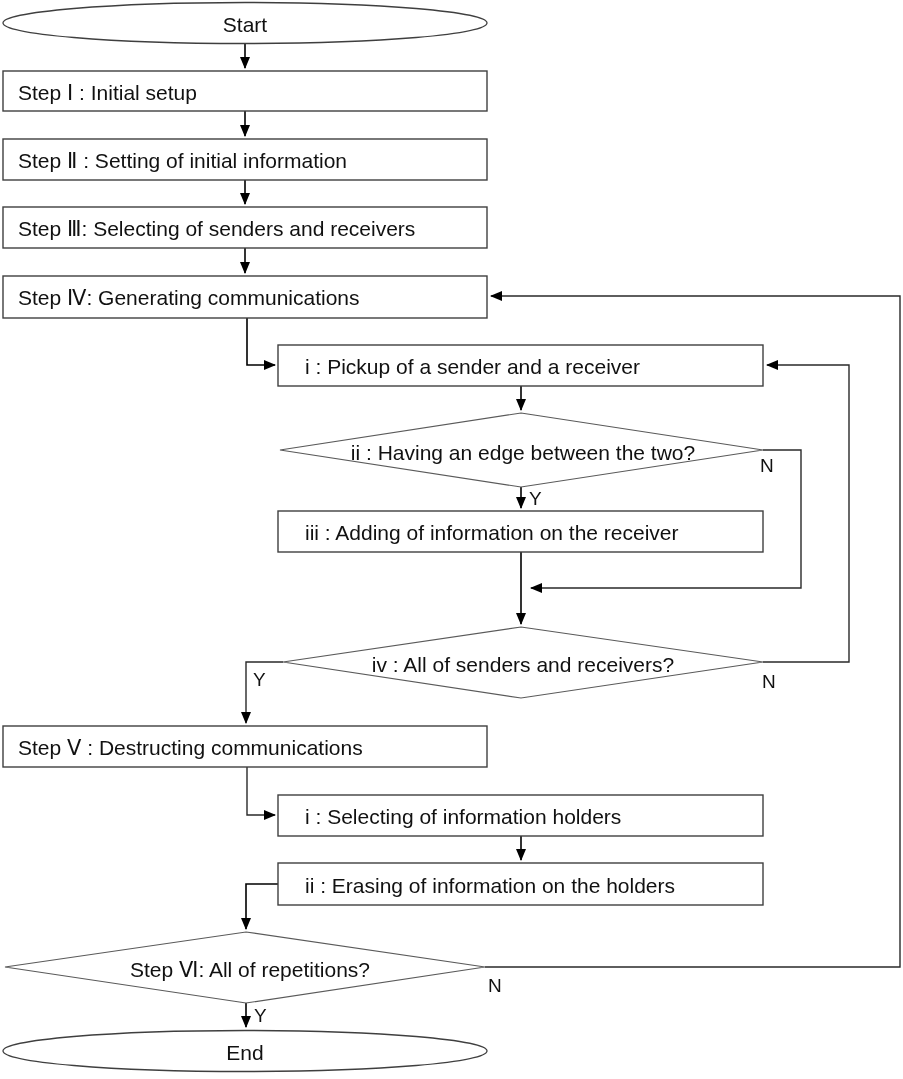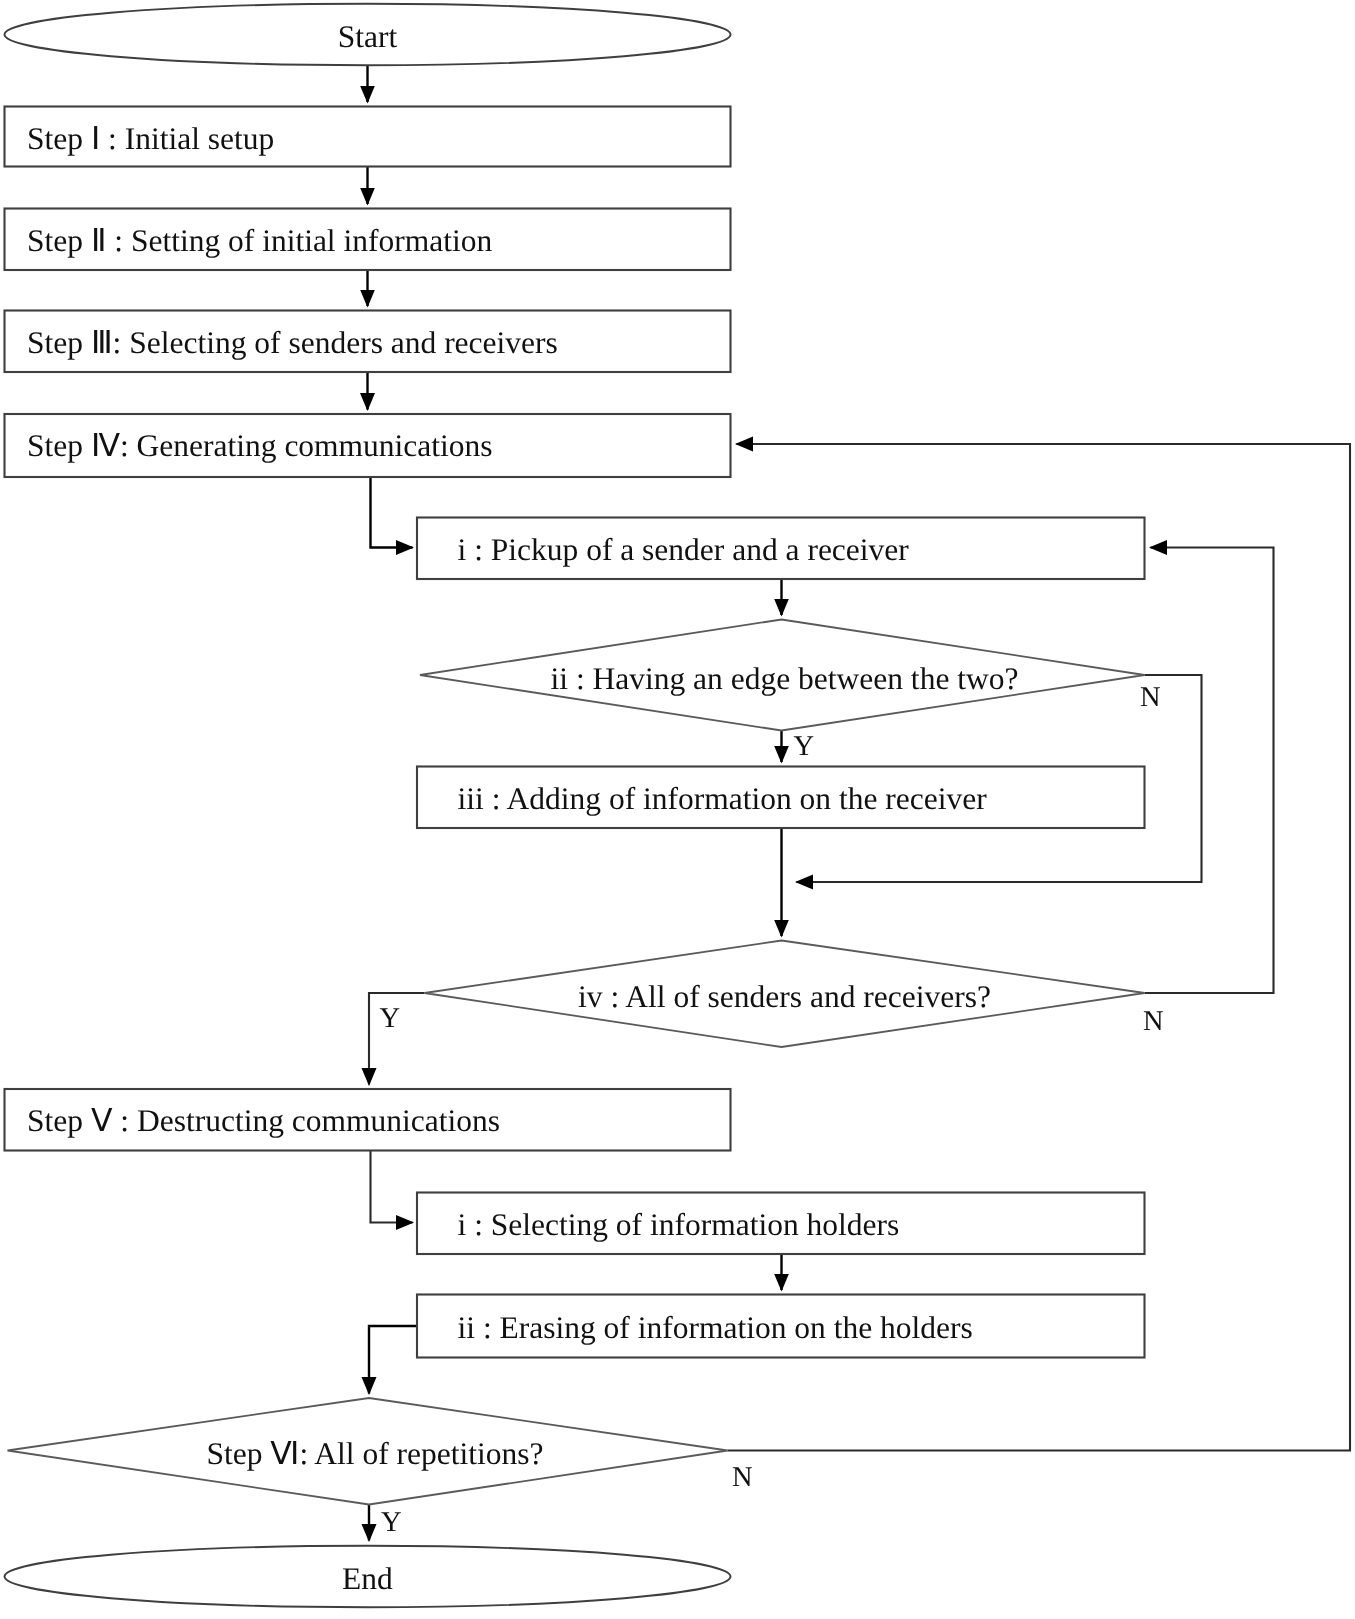--- a/index.html
+++ b/index.html
@@ -4,21 +4,21 @@
 <style>
   html, body {
     margin: 0;
     padding: 0;
     background: #ffffff;
     width: 903px;
     height: 1079px;
     overflow: hidden;
     font-family: "Liberation Sans", "DejaVu Sans", sans-serif;
   }
-  .flow-wrap { width: 746px; height: 1079px; font-family: Liberation Serif, serif; }
+  .flow-wrap { width: 746px; height: 1079px; }
   svg { display: block; }
   .node-shape {
     fill: #ffffff;
     stroke: #3f3f3f;
     stroke-width: 1.4;
   }
   .diamond-shape {
     fill: #ffffff;
     stroke: #5a5a5a;
     stroke-width: 1.2;

